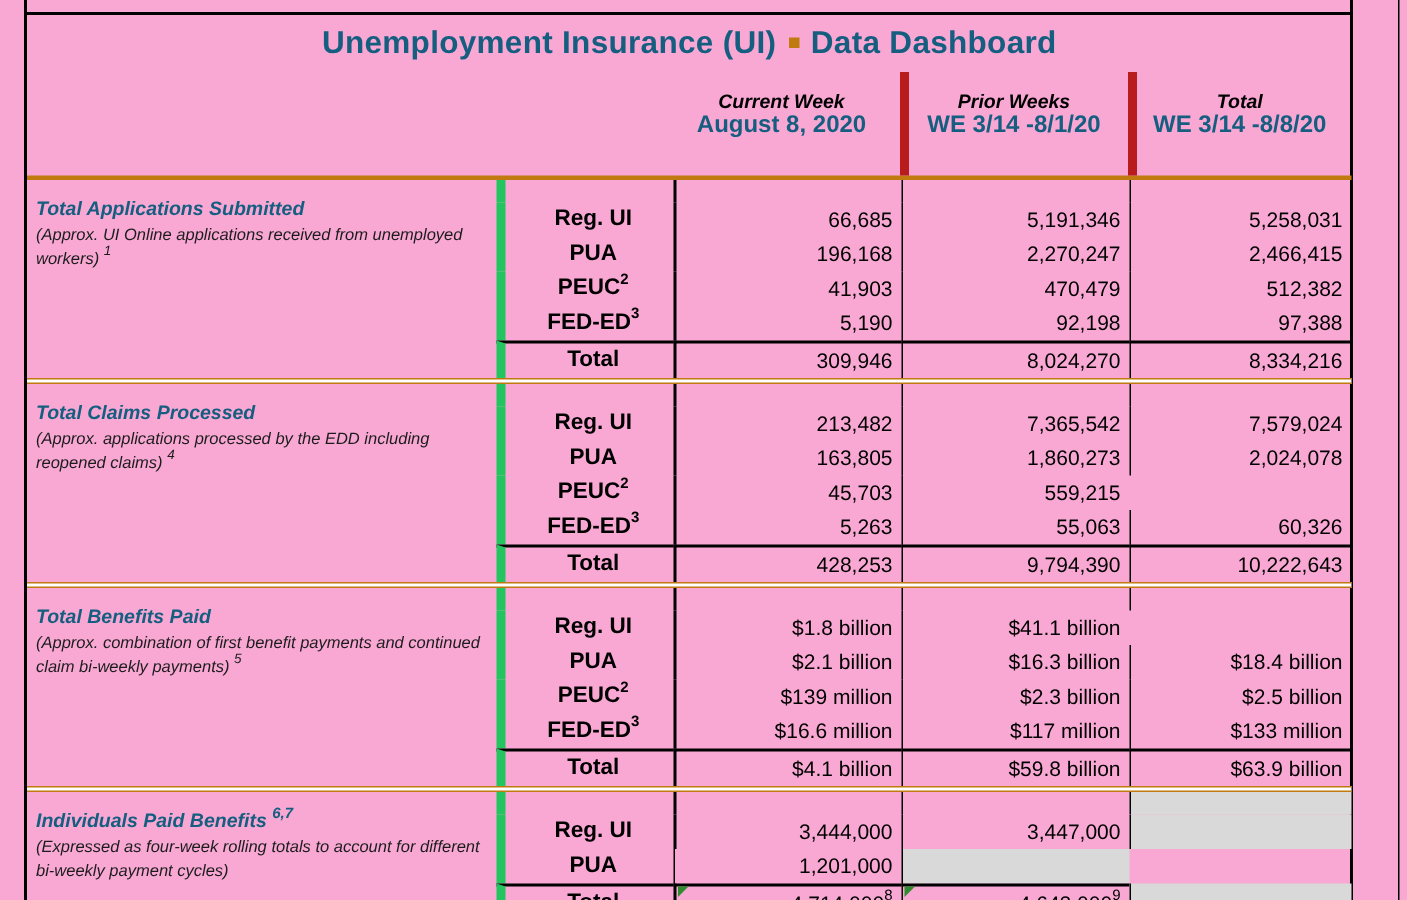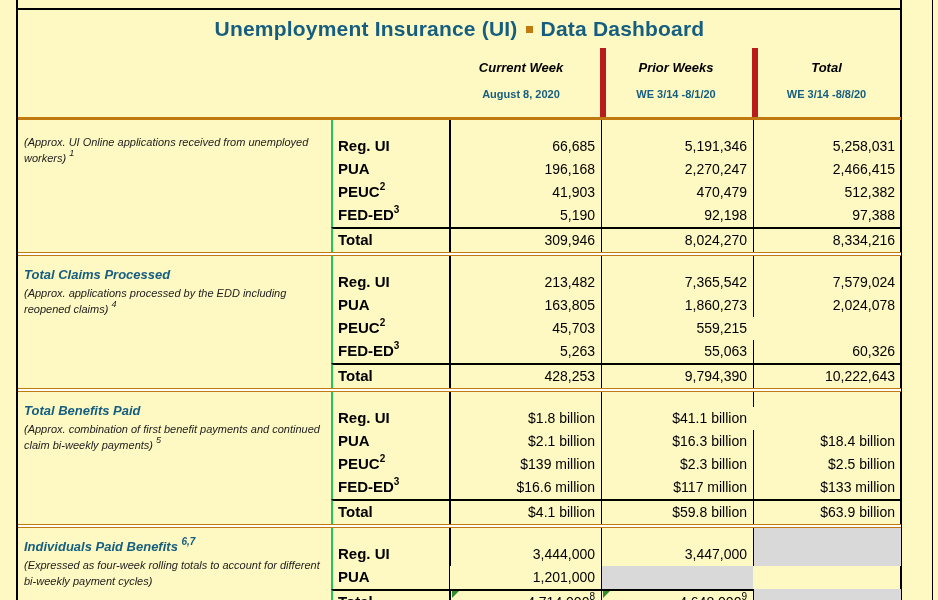--- a/index.html
+++ b/index.html
@@ -1,44 +1,44 @@
 <!DOCTYPE html>
 <html><head>
 <meta charset="utf-8">
 <style>
   html,body{margin:0;padding:0;background:#fff;}
-  .page{position:relative;width:938px;height:600px;background:#fef9c3;overflow:hidden;
+  .page{position:relative;width:938px;height:600px;background:#f9a8d4;overflow:hidden;
         font-family:"Liberation Sans",sans-serif;color:#000;}
   .vline{position:absolute;top:0;bottom:0;background:#000;}
   .vl-left{left:16px;width:2px;}
   .vl-right{left:900px;width:2px;}
   .vl-far{left:932px;width:1px;}
   .topborder{position:absolute;left:17px;top:8px;width:884px;height:2px;background:#000;}
   .tbl{position:absolute;left:18px;top:10px;width:883px;}
   
   .titlebar{height:38px;display:flex;align-items:center;justify-content:center;}
   .title{font-size:21px;font-weight:bold;color:#155E80;letter-spacing:0.2px;}
   .bullet{display:inline-block;width:7px;height:7px;background:#C07A10;margin:0 8px 2px 8px;vertical-align:middle;}
   
   .header{height:69px;display:grid;grid-template-columns:430px 152px 152px 149px;}
   .hcell{box-sizing:border-box;text-align:center;padding-right:6px;}
   .hc2,.hc3{border-left:6px solid #b91c1c;}
   .period{padding-top:12px;font-size:13px;font-weight:bold;font-style:italic;color:#000;}
-  .week{margin-top:13px;font-size:11px;font-weight:bold;color:#155E80;}
+  .week{margin-top:0;font-size:16px;font-weight:bold;color:#155E80;}
   .orangebar{height:3px;background:#C07A10;}
   
   .section{display:flex;}
   .desc-cell{box-sizing:border-box;width:313px;padding:11px 10px 0 6px;}
   .sec-title{font-size:13px;font-weight:bold;font-style:italic;color:#155E80;}
   .sec-desc{margin-top:4px;font-size:11px;font-style:italic;color:#1c1c1c;line-height:1.45;}
   .rows{width:570px;}
   .row{display:grid;grid-template-columns:118px 152px 152px 148px;height:23px;}
   .row.pad{height:15px;}
   .cell{box-sizing:border-box;border-left:1px solid #000;position:relative;}
-  .cell.lbl{font-size:15px;font-weight:bold;padding-left:5px;line-height:22px;border-left:2px solid #22c55e;}
+  .cell.lbl{font-size:15px;font-weight:bold;padding-left:5px;line-height:22px;border-left:6px solid #22c55e;text-align:center;}
   .cell.c1{border-left:2px solid #000;}
   .cell.num{font-size:14px;text-align:right;padding-right:6px;line-height:22px;}
   .row.total{height:25px;}
   .row.total .cell{border-top:2px solid #000;line-height:22px;}
   .s4 .cell.c3{background:#D9D9D9;}
   .s4 .row.total .cell.c3{border-top:none;}
   sup{font-size:10px;line-height:0;position:relative;top:-1px;}
   .sec-desc sup{font-size:9px;}
   .sep{height:2px;border-top:1px solid #C07A10;border-bottom:1px solid #C07A10;background:#fff;}
   .flag{position:absolute;top:0;left:1px;width:0;height:0;
@@ -74,20 +74,21 @@
       <div class="hcell hc3">
         <div class="period">Total</div>
         <div class="week">WE 3/14 -8/8/20</div>
       </div>
     </div>
 
     <div class="orangebar"></div>
 
     <div class="section">
       <div class="desc-cell">
+        <div class="sec-title"><span>Total Applications Submitted</span><sup></sup></div>
         <div class="sec-desc"><span>(Approx. UI Online applications received from unemployed workers)</span> <sup>1</sup></div>
       </div>
       <div class="rows">
         <div class="row pad">
             <div class="cell lbl"></div>
             <div class="cell c1"></div>
             <div class="cell c2"></div>
             <div class="cell c3"></div>
           </div>
         <div class="row">

